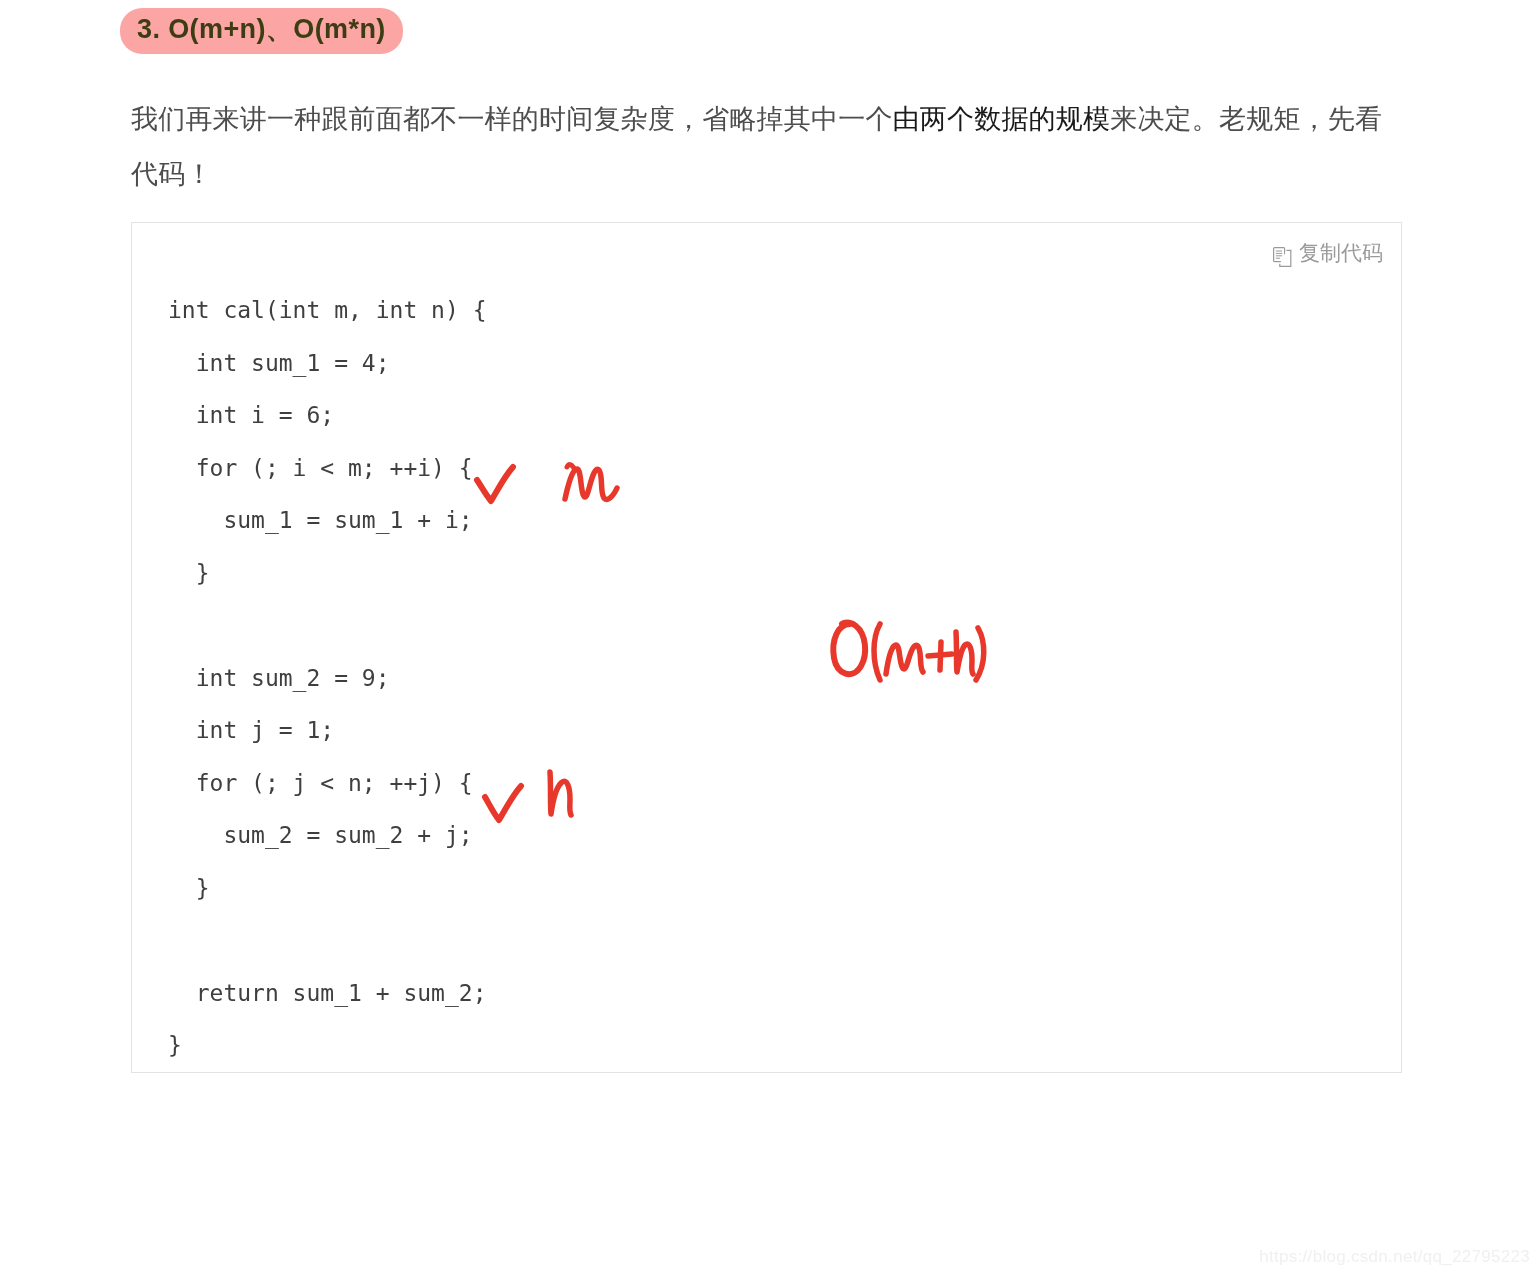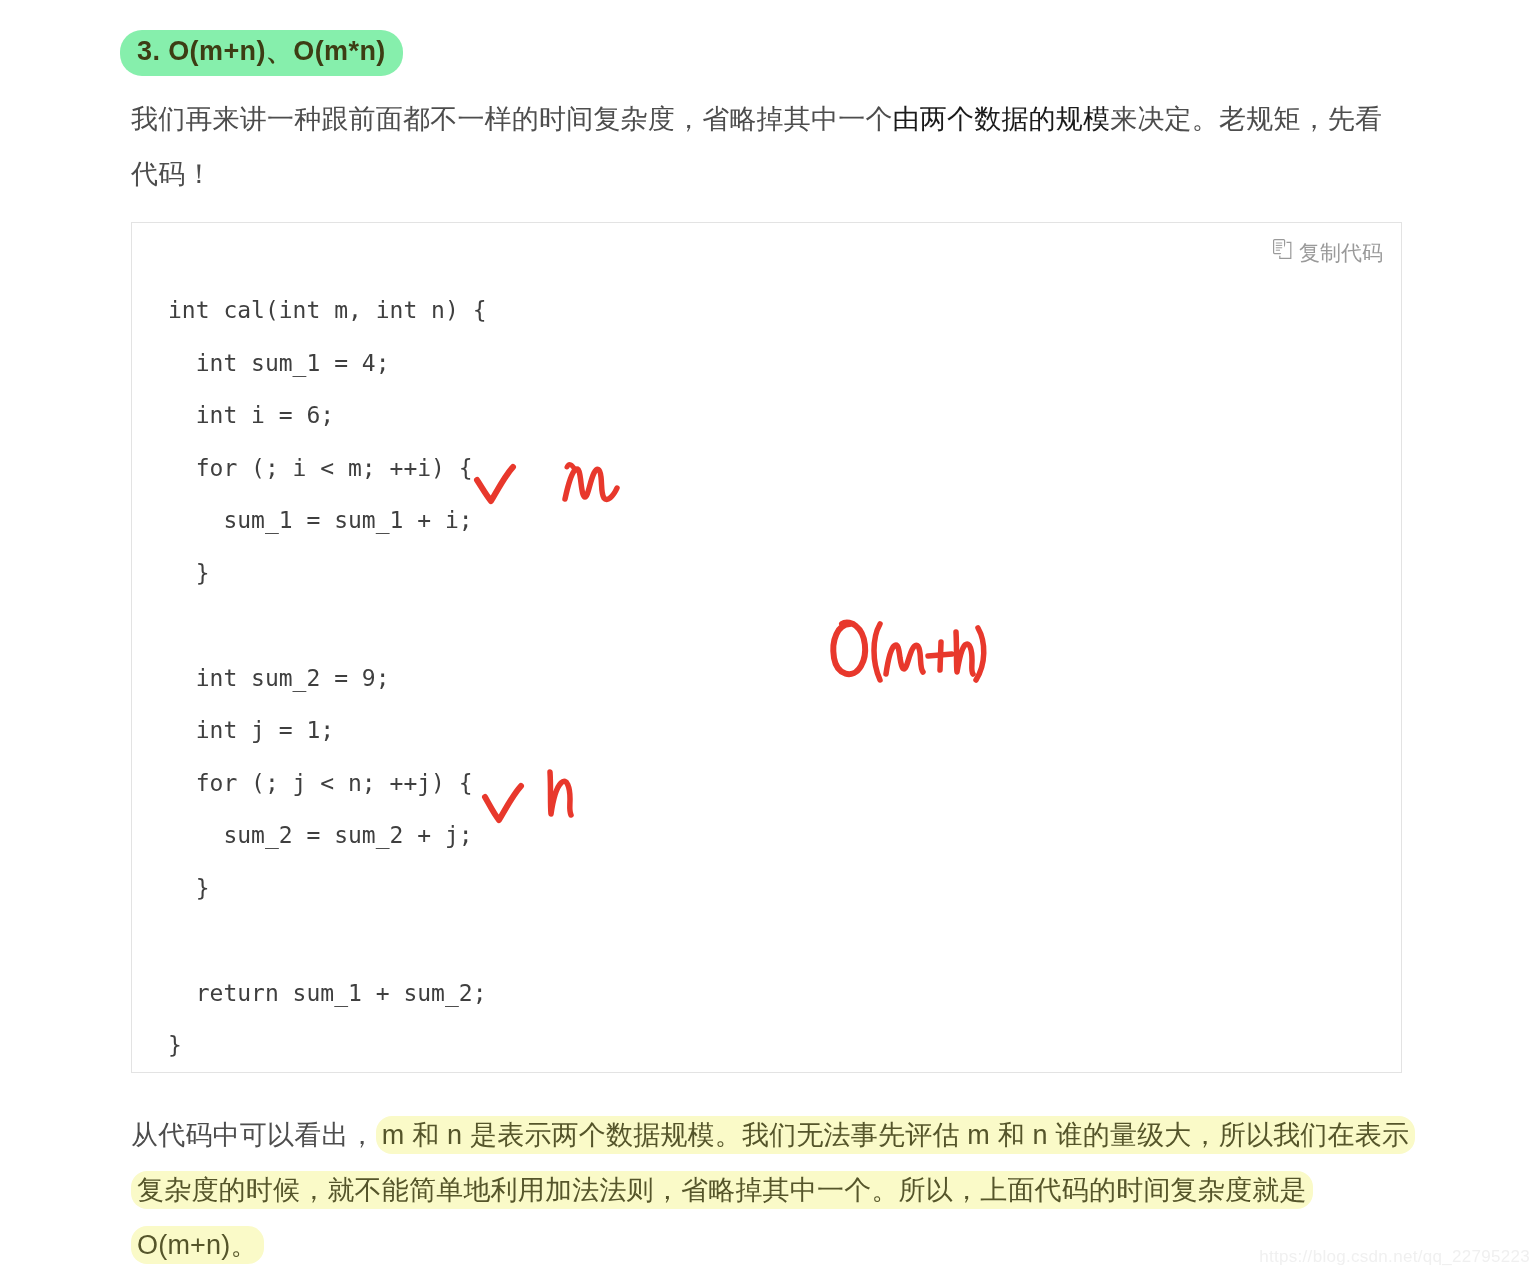--- a/index.html
+++ b/index.html
@@ -24,27 +24,26 @@
 
   
   .section-heading {
     position: absolute;
     left: 120px;
     top: 8px;
     font-size: 27px;
     font-weight: bold;
     letter-spacing: 0.4px;
     color: #3d3d14;
-    background: #86efac;
+    background: #fca5a5;
     border-radius: 22px;
     padding: 5px 17px 7px 17px;
     display: inline-block;
     line-height: 1.25;
     white-space: nowrap;
-    margin-top: 22px;
   }
 
   
   .intro-paragraph {
     position: absolute;
     left: 131px;
     top: 92px;
     width: 1265px;
     font-size: 27px;
     line-height: 55px;
@@ -65,21 +64,21 @@
     height: 851px;
     border: 1px solid #e3e3e3;
     background: #ffffff;
     box-sizing: border-box;
   }
   .copy-bar {
     position: absolute;
     right: 18px;
     top: 16px;
     display: flex;
-    align-items: flex-start;
+    align-items: flex-end;
     gap: 7px;
     color: #9a9a9a;
     font-size: 21px;
     cursor: pointer;
     user-select: none;
   }
   .copy-icon {
     display: inline-block;
     width: 19px;
     height: 20px;
@@ -235,19 +234,16 @@
   </div>
 
   <div class="annot annot-n">
     <svg width="44" height="52" viewBox="0 0 44 52">
       <path d="M10 6 C11 22, 10 38, 11 48 C13 34, 16 22, 21 17
                C27 11, 30 22, 30 33 C30 40, 29 45, 31 49" stroke="#e8382c" stroke-width="5.5" fill="none" stroke-linecap="round" stroke-linejoin="round"></path>
     </svg>
 
   </div>
 
-  <div class="outro-paragraph">
-    <span>从代码中可以看出，</span><span class="hl">m 和 n 是表示两个数据规模。我们无法事先评估 m 和 n 谁的量级大，所以我们在表示复杂度的时候，就不能简单地利用加法法则，省略掉其中一个。所以，上面代码的时间复杂度就是 O(m+n)。</span>
-  </div>
 
   <div class="watermark">https://blog.csdn.net/qq_22795223</div>
 
 </div>
 
 </body></html>

